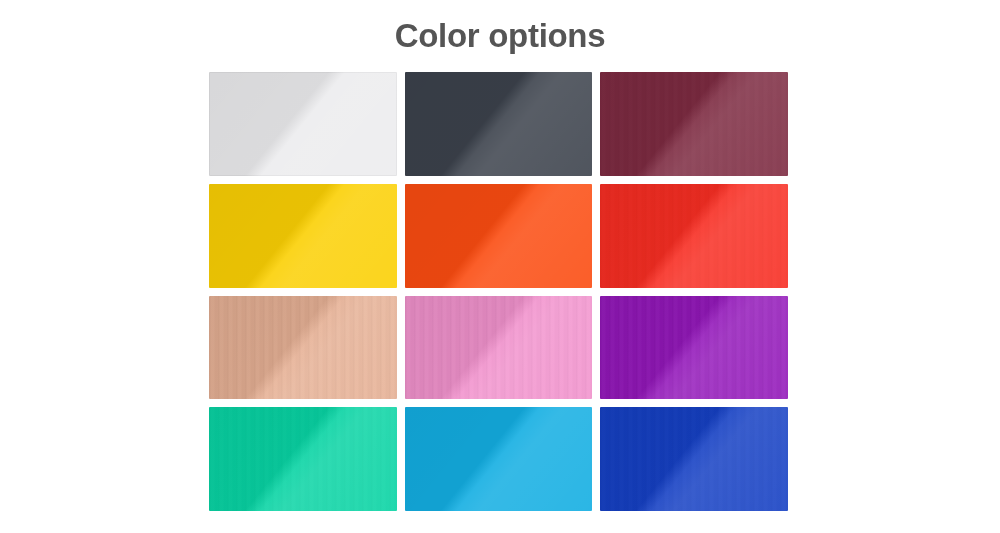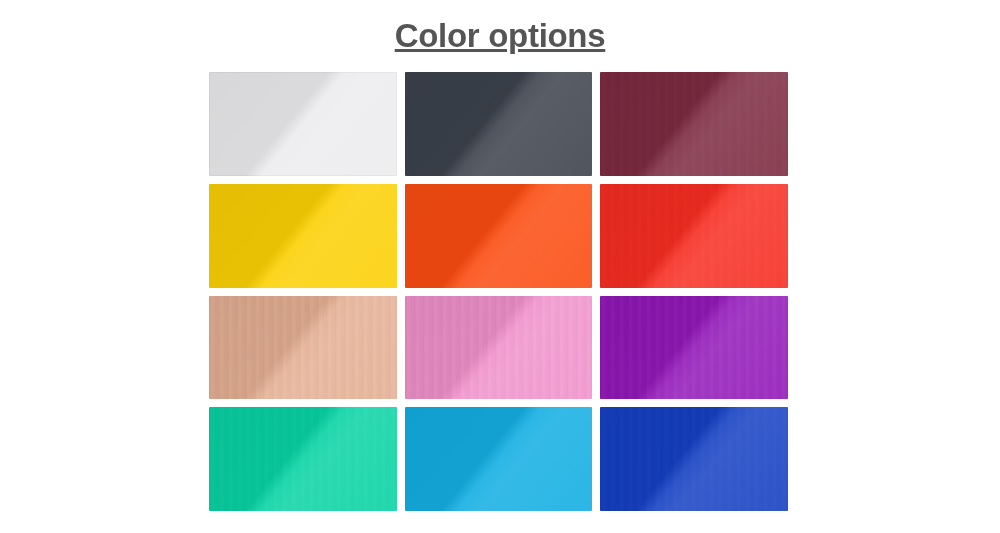--- a/index.html
+++ b/index.html
@@ -27,21 +27,20 @@
     top: 14px;
     left: 0;
     width: 1000px;
     text-align: center;
     font-size: 33px;
     font-weight: bold;
     letter-spacing: -0.3px;
     color: #555555;
     line-height: 44px;
     white-space: nowrap;
-    text-decoration: underline;
   }
 
   .swatch-grid {
     position: absolute;
     left: 209px;
     top: 72px;
     width: 579px;
     height: 439px;
     display: grid;
     grid-template-columns: repeat(3, 1fr);

